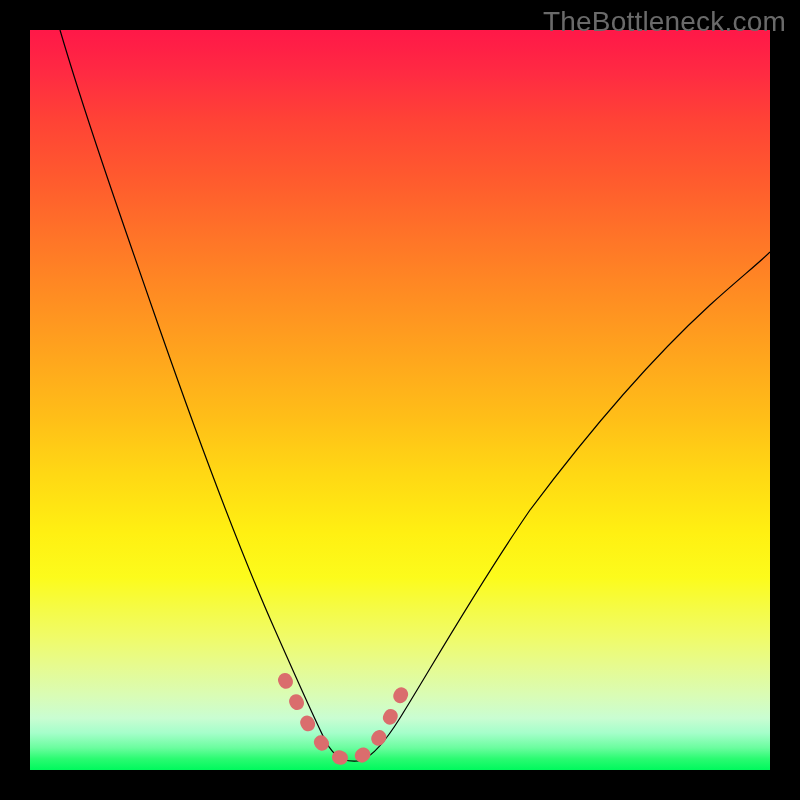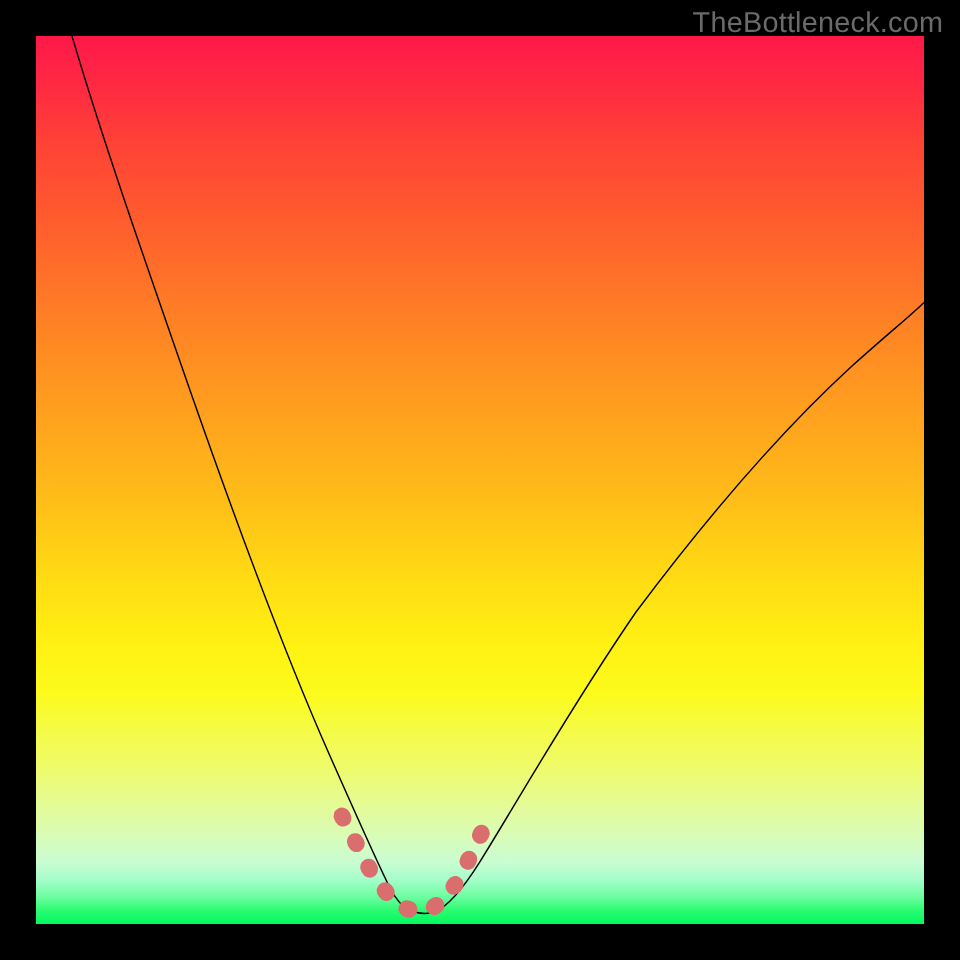--- a/index.html
+++ b/index.html
@@ -1,17 +1,17 @@
 <!DOCTYPE html>
 <html><head>
 <meta charset="utf-8">
 <style>
   * { margin: 0; padding: 0; box-sizing: border-box; }
   body { width: 800px; height: 800px; background: #000; position: relative; font-family: Arial, sans-serif; }
-  .watermark { position: absolute; top: 6px; right: 14px; color: #6a6a6a; font-size: 24px; font-weight: 500; z-index: 5; letter-spacing: 0.2px; }
+  .watermark { position: absolute; top: 6px; right: 14px; color: #6a6a6a; font-size: 28px; font-weight: 500; z-index: 5; letter-spacing: 0.2px; }
   .plot-area { position: absolute; left: 30px; top: 30px; width: 740px; height: 740px; }
   .gradient-bg { position: absolute; inset: 0; background: linear-gradient(to bottom,
       #ff1848 0%,
       #ff2b42 6%,
       #ff4236 12%,
       #ff5a2e 20%,
       #ff7428 28%,
       #ff8d22 36%,
       #ffa51d 44%,
       #ffbd18 52%,

